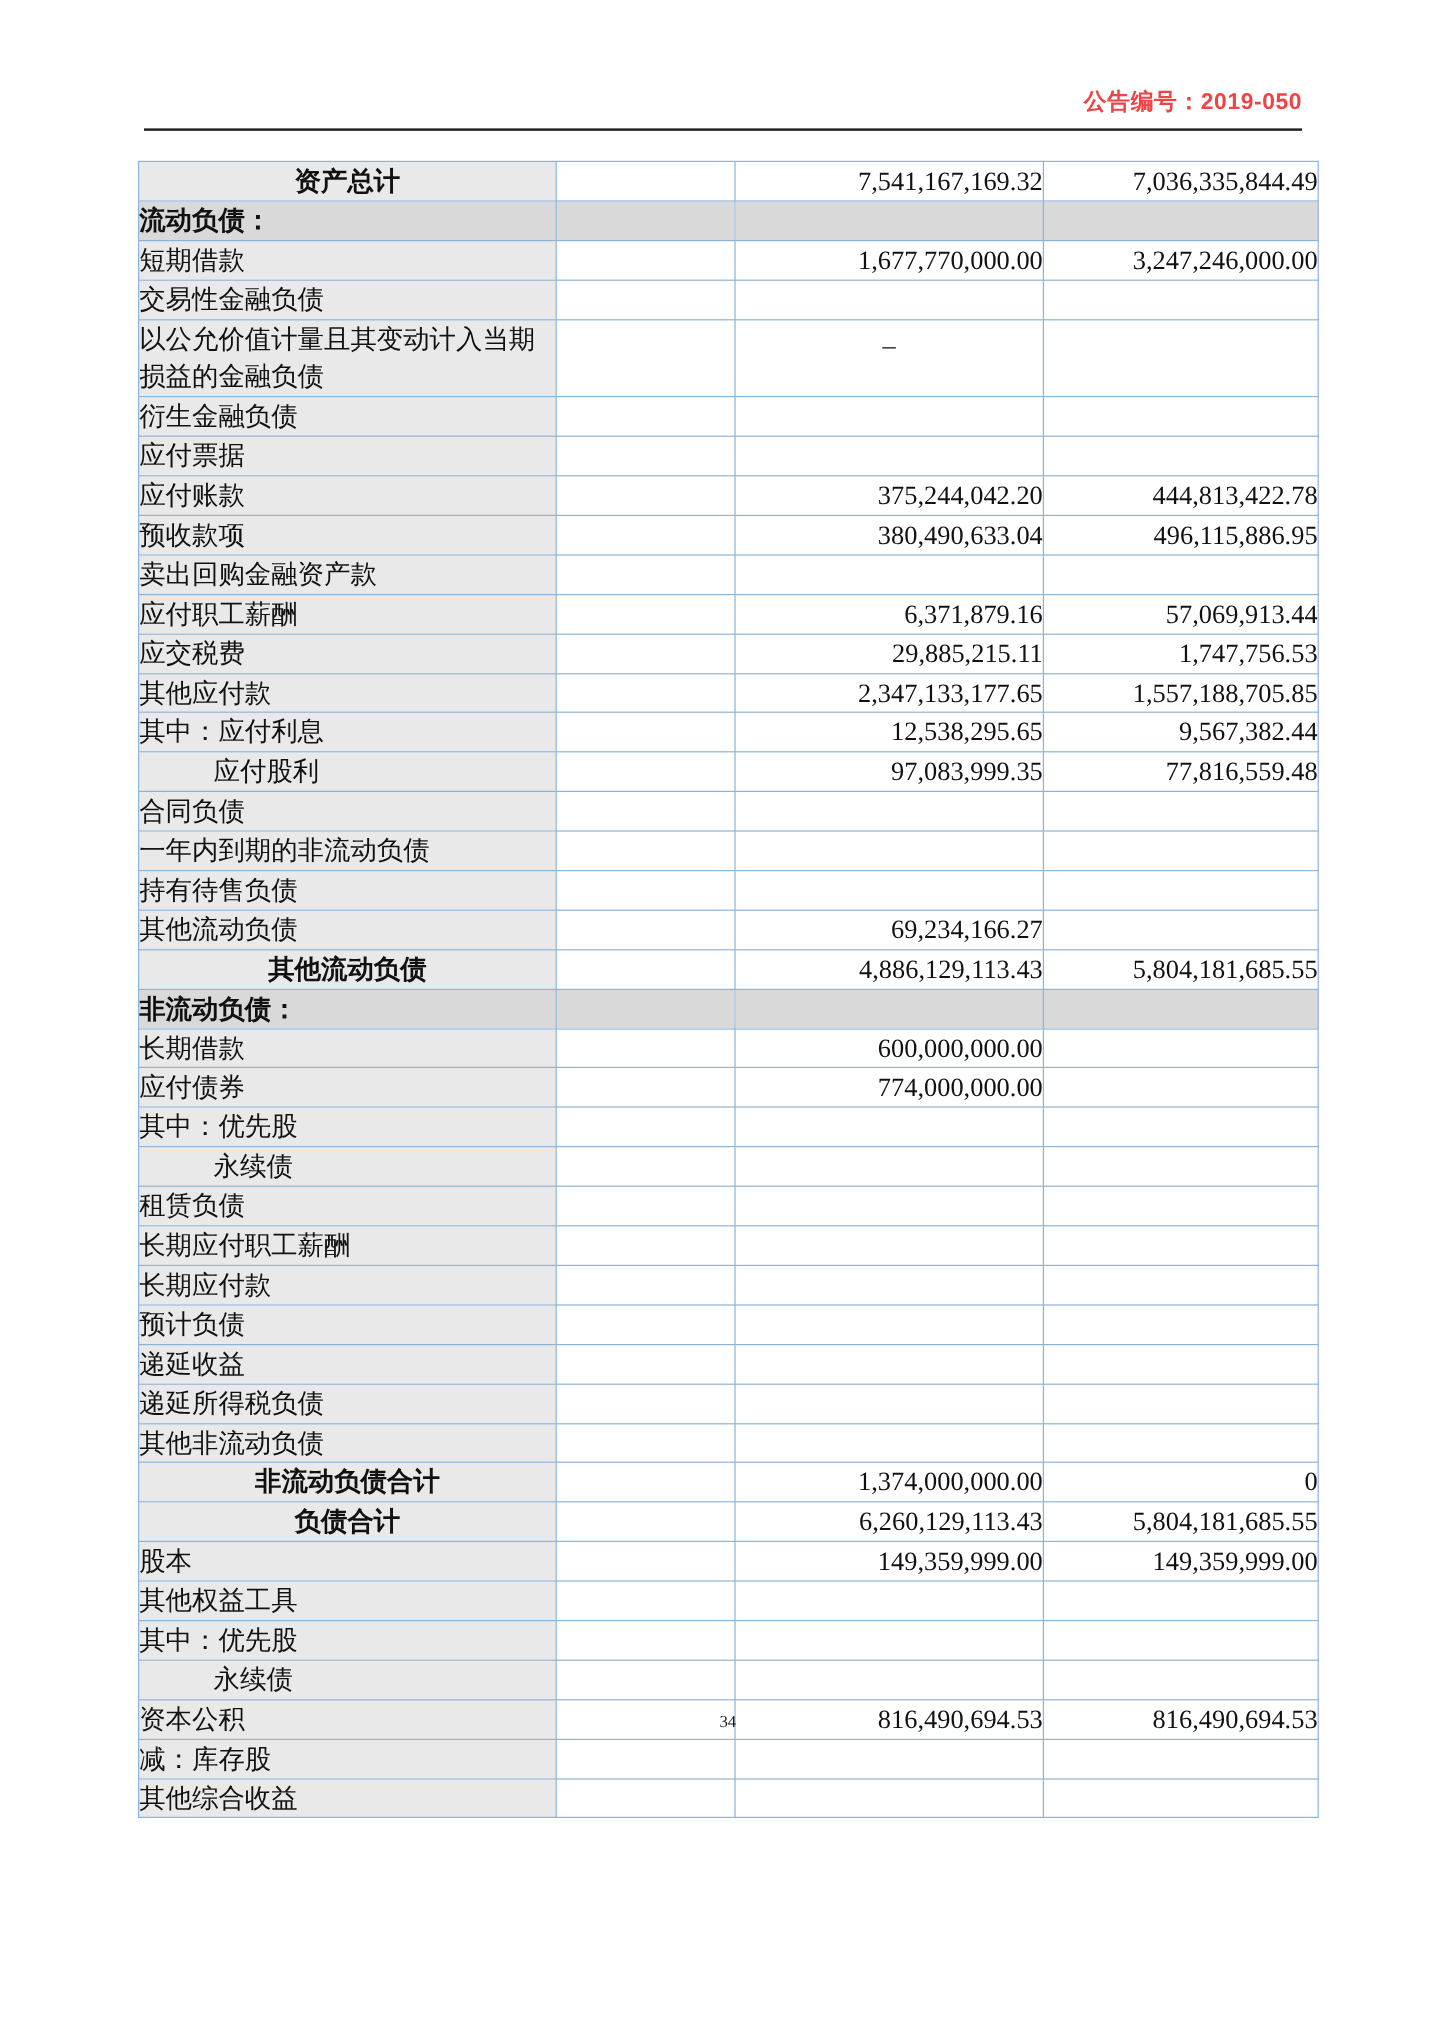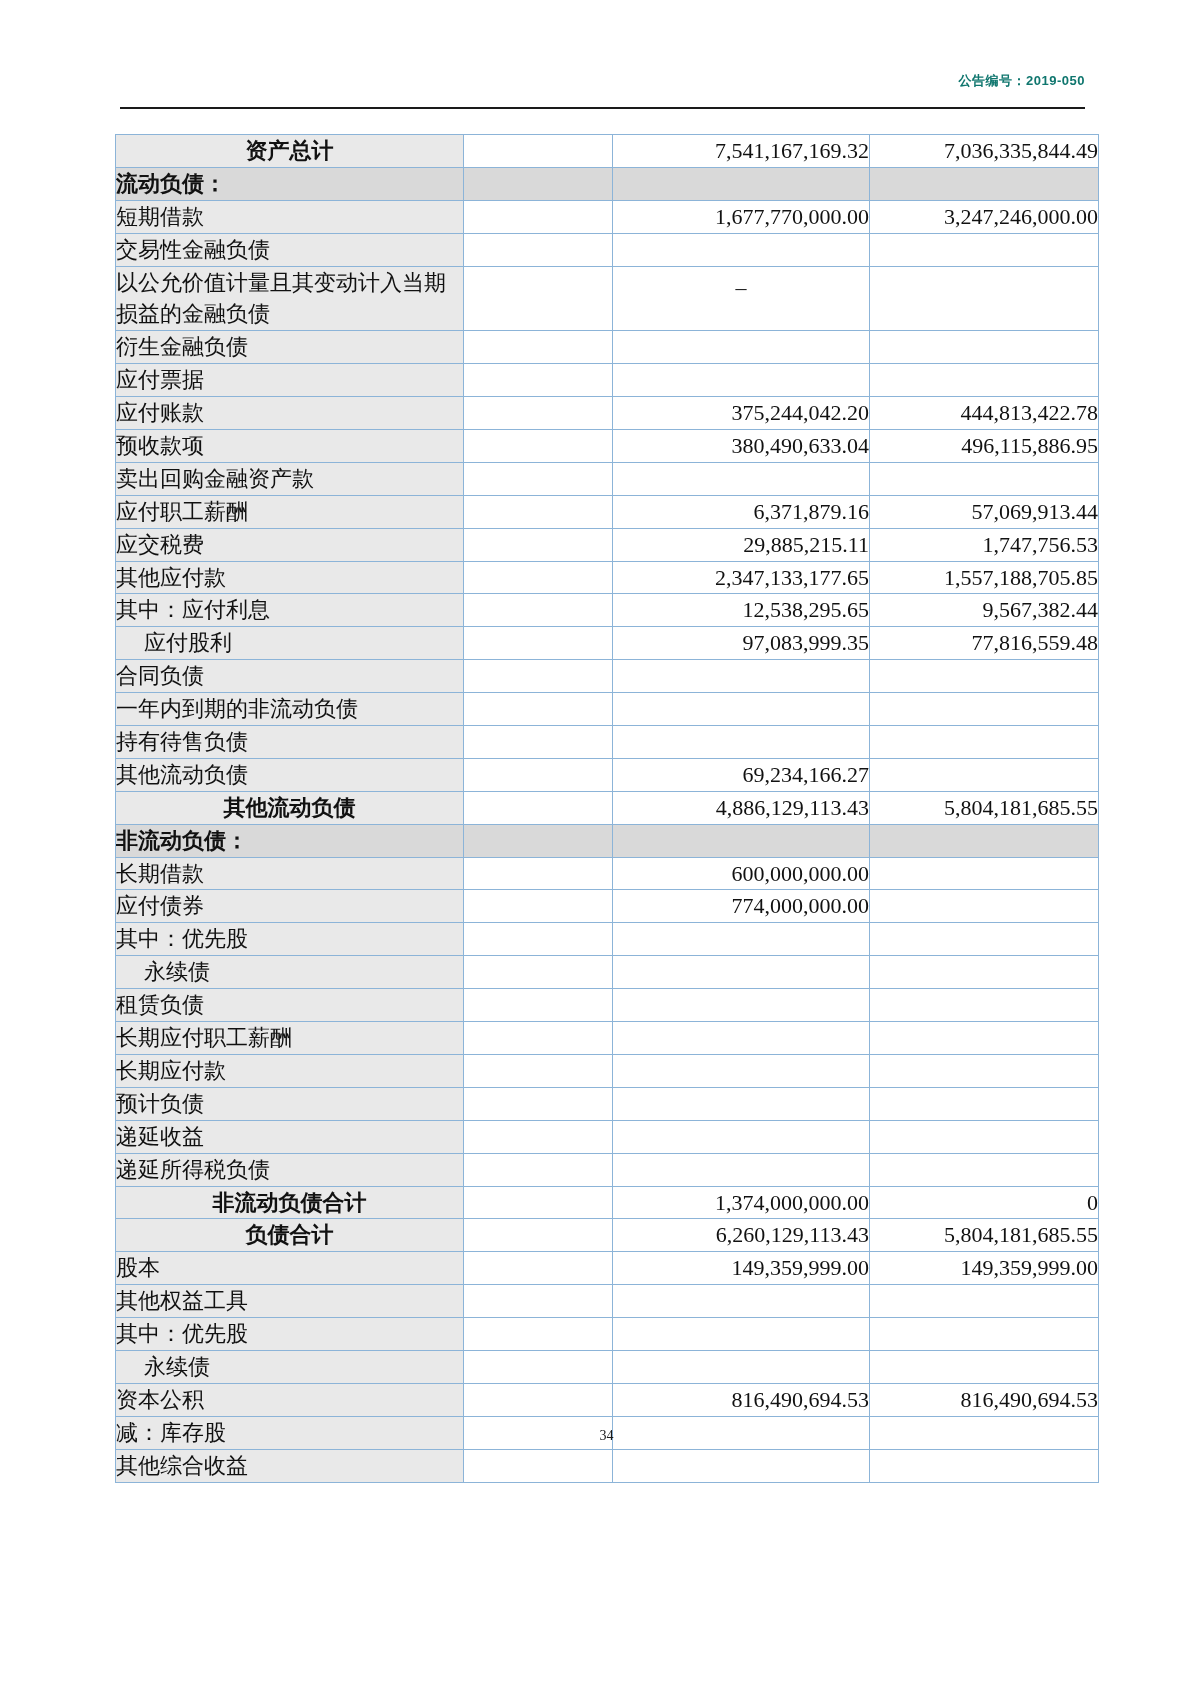--- a/index.html
+++ b/index.html
@@ -15,22 +15,22 @@
     font-family: "Liberation Serif", "DejaVu Serif", serif;
     color: #111111;
     overflow: hidden;
   }
   .doc-header {
     position: absolute;
     top: 72px;
     right: 115px;
     font-family: "Liberation Sans", "DejaVu Sans", sans-serif;
     font-weight: 600;
-    font-size: 13px;
-    color: #0f766e;
+    font-size: 19px;
+    color: #ef4444;
     letter-spacing: 0.5px;
   }
   .header-rule {
     position: absolute;
     top: 107px;
     left: 120px;
     width: 965px;
     height: 2px;
     background: #1a1a1a;
   }
@@ -51,21 +51,21 @@
     vertical-align: middle;
     overflow: hidden;
     box-sizing: border-box;
   }
   .cell-label {
     background: #e9e9e9;
     text-align: left;
     padding: 0 8px 0 12px;
   }
   .cell-label.indent {
-    padding-left: 28px;
+    padding-left: 62px;
     margin-top: 48px;
   }
   .cell-note {
     background: #ffffff;
   }
   .cell-amount {
     background: #ffffff;
     text-align: right;
     padding: 0 10px 0 4px;
   }
@@ -297,20 +297,26 @@
           <td class="cell-note"></td>
           <td class="cell-amount"></td>
           <td class="cell-amount"></td>
         </tr>
         <tr class="row-item">
           <td class="cell-label">递延所得税负债</td>
           <td class="cell-note"></td>
           <td class="cell-amount"></td>
           <td class="cell-amount"></td>
         </tr>
+        <tr class="row-item">
+          <td class="cell-label">其他非流动负债</td>
+          <td class="cell-note"></td>
+          <td class="cell-amount"></td>
+          <td class="cell-amount"></td>
+        </tr>
         <tr class="row-total">
           <td class="cell-label">非流动负债合计</td>
           <td class="cell-note"></td>
           <td class="cell-amount">1,374,000,000.00</td>
           <td class="cell-amount">0</td>
         </tr>
         <tr class="row-total">
           <td class="cell-label">负债合计</td>
           <td class="cell-note"></td>
           <td class="cell-amount">6,260,129,113.43</td>

